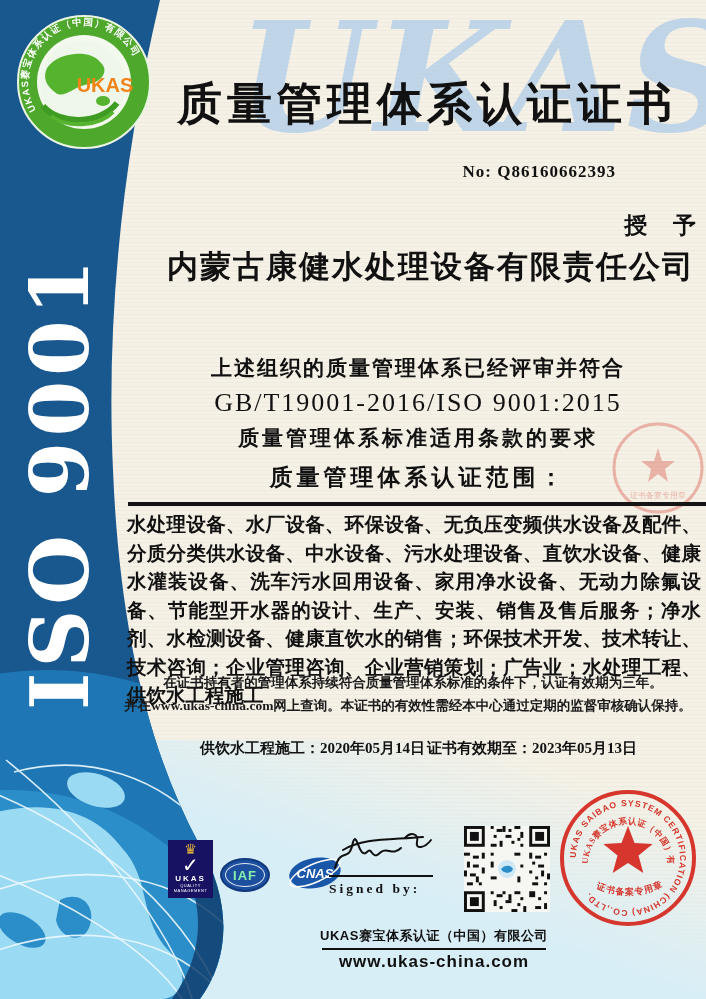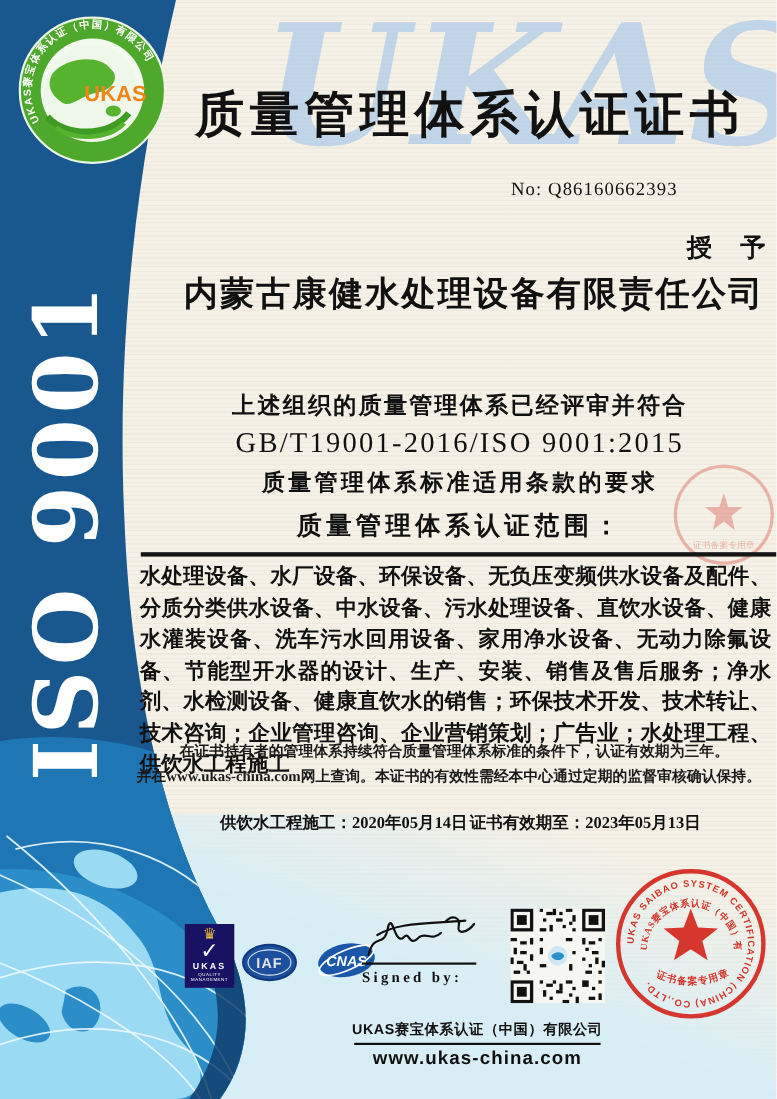--- a/index.html
+++ b/index.html
@@ -33,21 +33,21 @@
     left:238px;top:2px;z-index:2;
     font-size:152px;font-weight:bold;font-style:italic;
     color:#b3cfe8;opacity:.8;letter-spacing:4px;line-height:1;
     font-family:"DejaVu Serif","Liberation Serif",serif;
   }
   .title{
     left:148px;top:74px;width:558px;z-index:3;
     font-size:45px;font-weight:bold;letter-spacing:5px;
     text-align:center;white-space:nowrap;
   }
-  .cert-no{right:90px;top:162px;z-index:3;font-size:17px;font-weight:normal;letter-spacing:1px;margin-left:48px;}
+  .cert-no{right:90px;top:162px;z-index:3;font-size:17px;font-weight:bold;letter-spacing:1px;margin-left:48px;}
   .awarded{left:130px;top:210px;width:576px;z-index:3;text-align:right;font-size:23px;font-weight:bold;letter-spacing:10px;}
   .company{left:140px;top:246px;width:582px;z-index:3;text-align:center;font-size:31px;font-weight:bold;letter-spacing:2px;white-space:nowrap;}
   .address{left:130px;top:300px;width:576px;z-index:3;text-align:center;font-size:15.5px;font-weight:bold;color:#222;}
   .stmt1{left:130px;top:354px;width:576px;z-index:3;text-align:center;font-size:21px;font-weight:bold;letter-spacing:2px;}
   .standard{left:130px;top:388px;width:576px;z-index:3;text-align:center;font-size:26px;letter-spacing:2px;}
   .stmt2{left:130px;top:424px;width:576px;z-index:3;text-align:center;font-size:21px;font-weight:bold;letter-spacing:3px;}
   .scope-h{left:130px;top:462px;width:576px;z-index:3;text-align:center;font-size:23px;font-weight:bold;letter-spacing:4px;}
   .rule{left:128px;top:502px;width:578px;height:4px;background:#151515;z-index:3;}
   .scope-t{
     left:127px;top:511px;width:574px;z-index:3;
@@ -67,21 +67,21 @@
   .crown-glyph{color:#e8b73a;font-size:14px;line-height:14px;margin-top:2px;}
   .check-glyph{color:#fff;font-size:20px;line-height:18px;font-weight:bold;}
   .crown-ukas{font-size:8px;letter-spacing:2px;font-weight:bold;line-height:9px;}
   .crown-sub{font-size:4px;letter-spacing:.5px;line-height:5px;}
   .iaf{
     left:220px;top:858px;width:50px;height:34px;z-index:4;background:#1d4f9f;
     border-radius:50%;border:2px solid #11397e;box-sizing:border-box;
     display:flex;align-items:center;justify-content:center;position:absolute;
   }
   .iaf::before{content:"";position:absolute;inset:3px;border:1px solid rgba(255,255,255,.85);border-radius:50%;}
-  .iaf span{color:#e5e5e5;font-weight:bold;font-size:13px;letter-spacing:1px;font-family:"Liberation Sans",sans-serif;}
+  .iaf span{color:#86efac;font-weight:bold;font-size:13px;letter-spacing:1px;font-family:"Liberation Sans",sans-serif;}
   .cnas{left:286px;top:851px;z-index:4;}
   .sig-block{left:327px;top:828px;z-index:4;width:120px;}
   .sig-line{position:absolute;left:2px;top:47px;width:104px;height:2px;background:#111;}
   .signed-by{position:absolute;left:2px;top:53px;font-size:13.5px;letter-spacing:3px;font-weight:bold;}
   .qr{left:464px;top:826px;z-index:4;}
   .seal{left:556px;top:786px;z-index:5;}
   .faint-stamp{left:610px;top:420px;z-index:2;opacity:.3;}
   
   .footer-block{left:318px;top:927px;width:232px;z-index:4;text-align:center;font-family:"Liberation Sans","DejaVu Sans",sans-serif;}
   .footer-co{font-size:13px;font-weight:bold;letter-spacing:.5px;color:#101010;}

